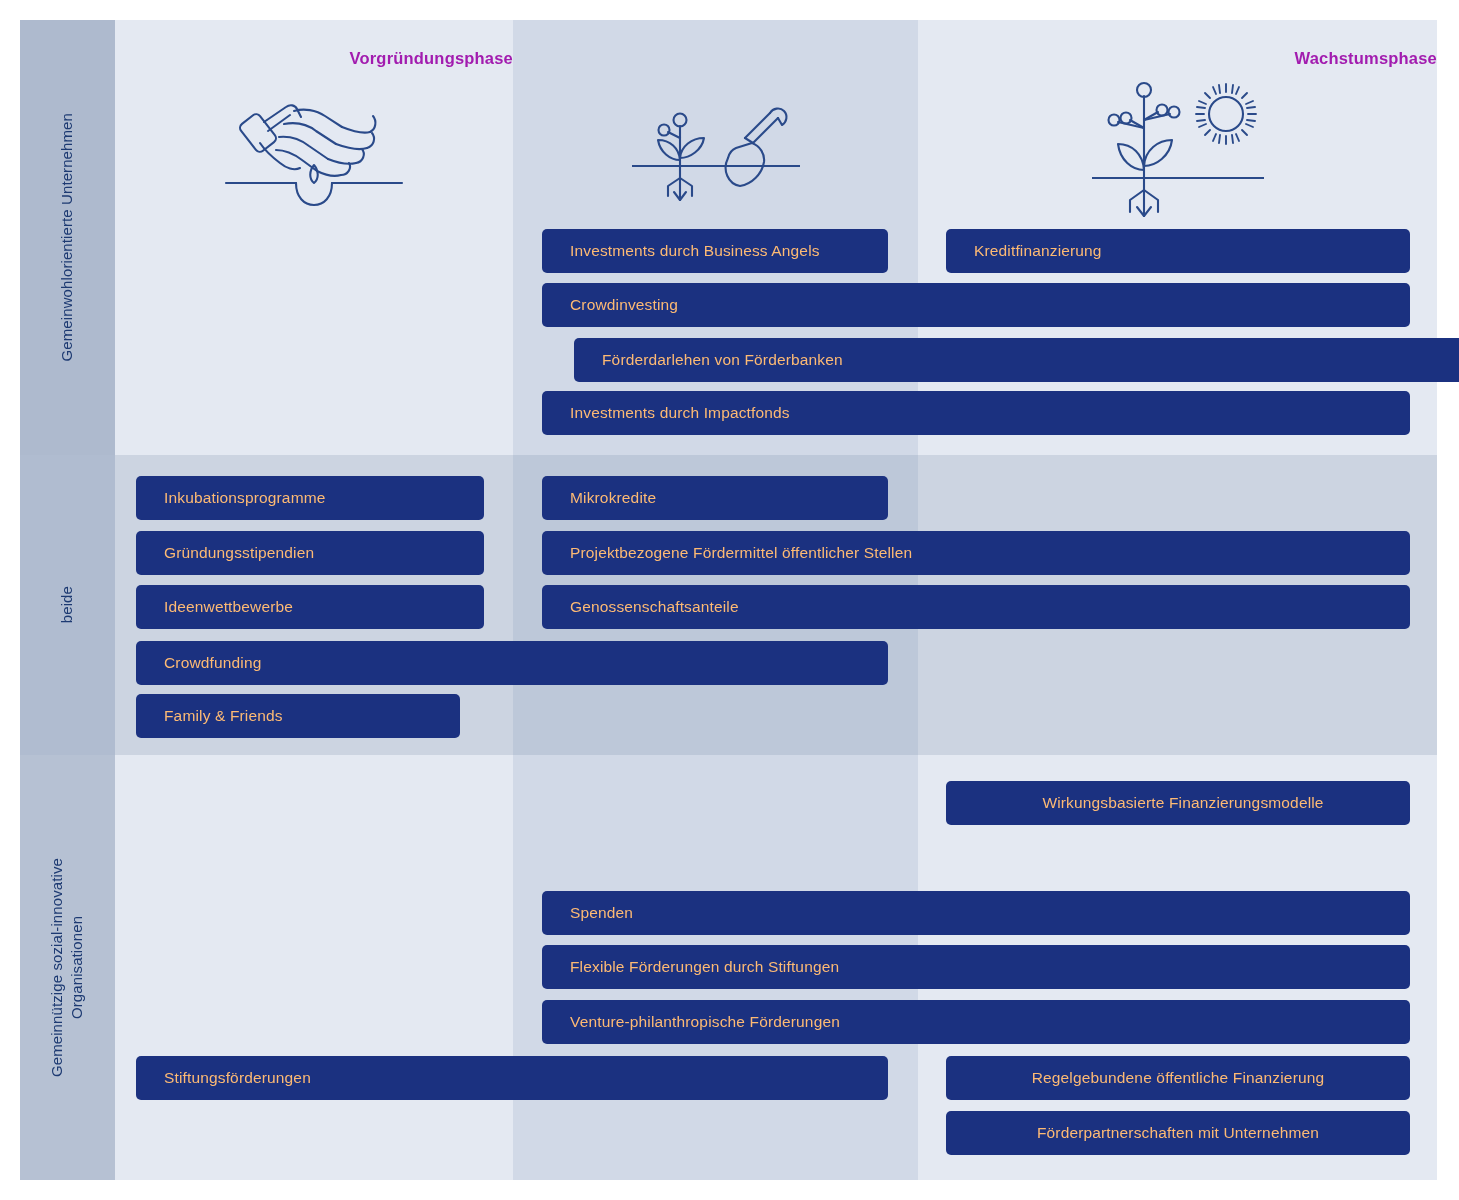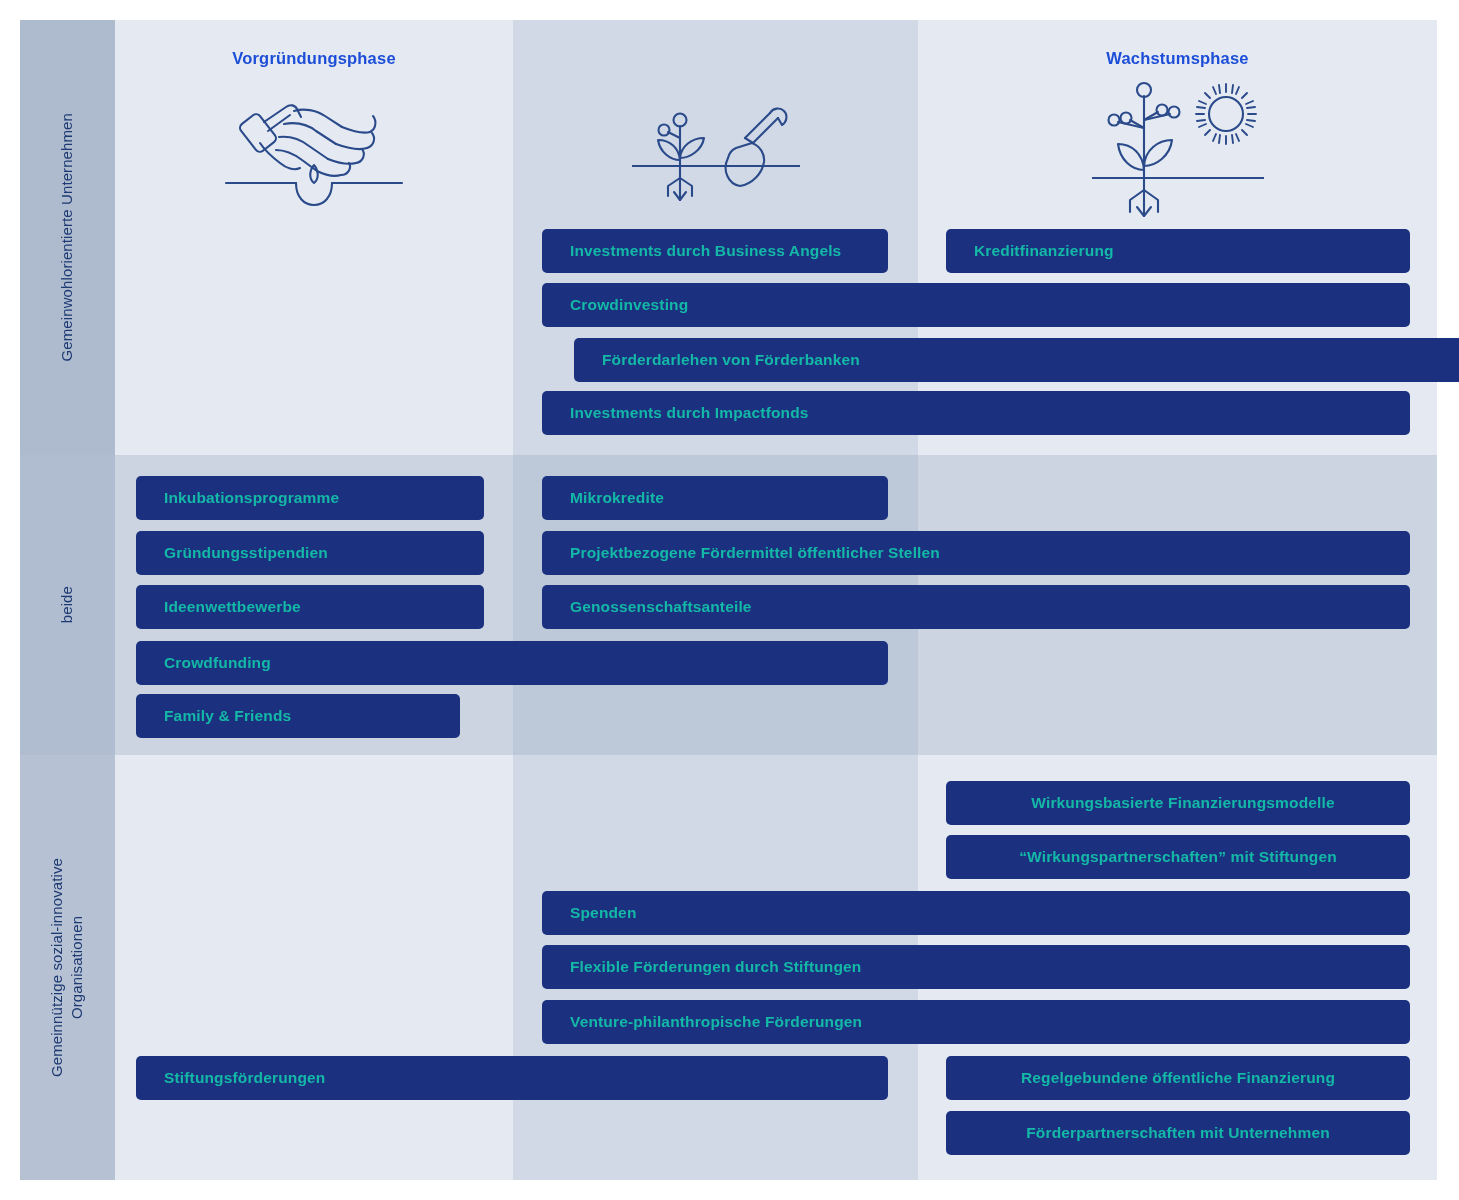--- a/index.html
+++ b/index.html
@@ -49,43 +49,42 @@
   .sidelabel > span {
     writing-mode: vertical-rl;
     transform: rotate(180deg);
     white-space: pre-line;
   }
 
   
   .colhead {
     position: absolute;
     top: 45px; height: 26px;
-    display: flex; align-items: center; justify-content: center;
-    color: #1d4ed8;
+    display: flex; align-items: center; justify-content: flex-end;
+    color: #a21caf;
     font-size: 16.5px;
     font-weight: bold;
     letter-spacing: .2px;
   }
 
   
   .iconbox { position: absolute; display: flex; align-items: center; justify-content: center; }
 
   
   .bar {
     position: absolute;
     height: 44px;
     background: #1b3180;
     border-radius: 5px;
     display: flex; align-items: center;
-    color: #14b8a6;
+    color: #fdba74;
     font-size: 15.5px;
     padding-left: 28px;
     letter-spacing: .15px;
     white-space: nowrap;
-    font-weight: bold;
   }
   .bar.center { justify-content: center; padding-left: 0; }
 </style>
 </head>
 <body>
 
 <div id="matrix">
 
   <div class="rowband band-a" style="top:20px;height:435px;">
     <div class="side"></div>
@@ -251,21 +250,20 @@
   <div class="bar" style="left:136px;top:476px;width:348px;">Inkubationsprogramme</div>
   <div class="bar" style="left:542px;top:476px;width:346px;">Mikrokredite</div>
   <div class="bar" style="left:136px;top:531px;width:348px;">Gründungsstipendien</div>
   <div class="bar" style="left:542px;top:531px;width:868px;">Projektbezogene Fördermittel öffentlicher Stellen</div>
   <div class="bar" style="left:136px;top:585px;width:348px;">Ideenwettbewerbe</div>
   <div class="bar" style="left:542px;top:585px;width:868px;">Genossenschaftsanteile</div>
   <div class="bar" style="left:136px;top:641px;width:752px;">Crowdfunding</div>
   <div class="bar" style="left:136px;top:694px;width:324px;">Family &amp; Friends</div>
 
   <div class="bar center" style="left:946px;top:781px;width:464px;padding-left:10px;">Wirkungsbasierte Finanzierungsmodelle</div>
-  <div class="bar center" style="left:946px;top:835px;width:464px;">“Wirkungspartnerschaften” mit Stiftungen</div>
   <div class="bar" style="left:542px;top:891px;width:868px;">Spenden</div>
   <div class="bar" style="left:542px;top:945px;width:868px;">Flexible Förderungen durch Stiftungen</div>
   <div class="bar" style="left:542px;top:1000px;width:868px;">Venture-philanthropische Förderungen</div>
   <div class="bar" style="left:136px;top:1056px;width:752px;">Stiftungsförderungen</div>
   <div class="bar center" style="left:946px;top:1056px;width:464px;">Regelgebundene öffentliche Finanzierung</div>
   <div class="bar center" style="left:946px;top:1111px;width:464px;">Förderpartnerschaften mit Unternehmen</div>
 
 </div>
 
 </body></html>

